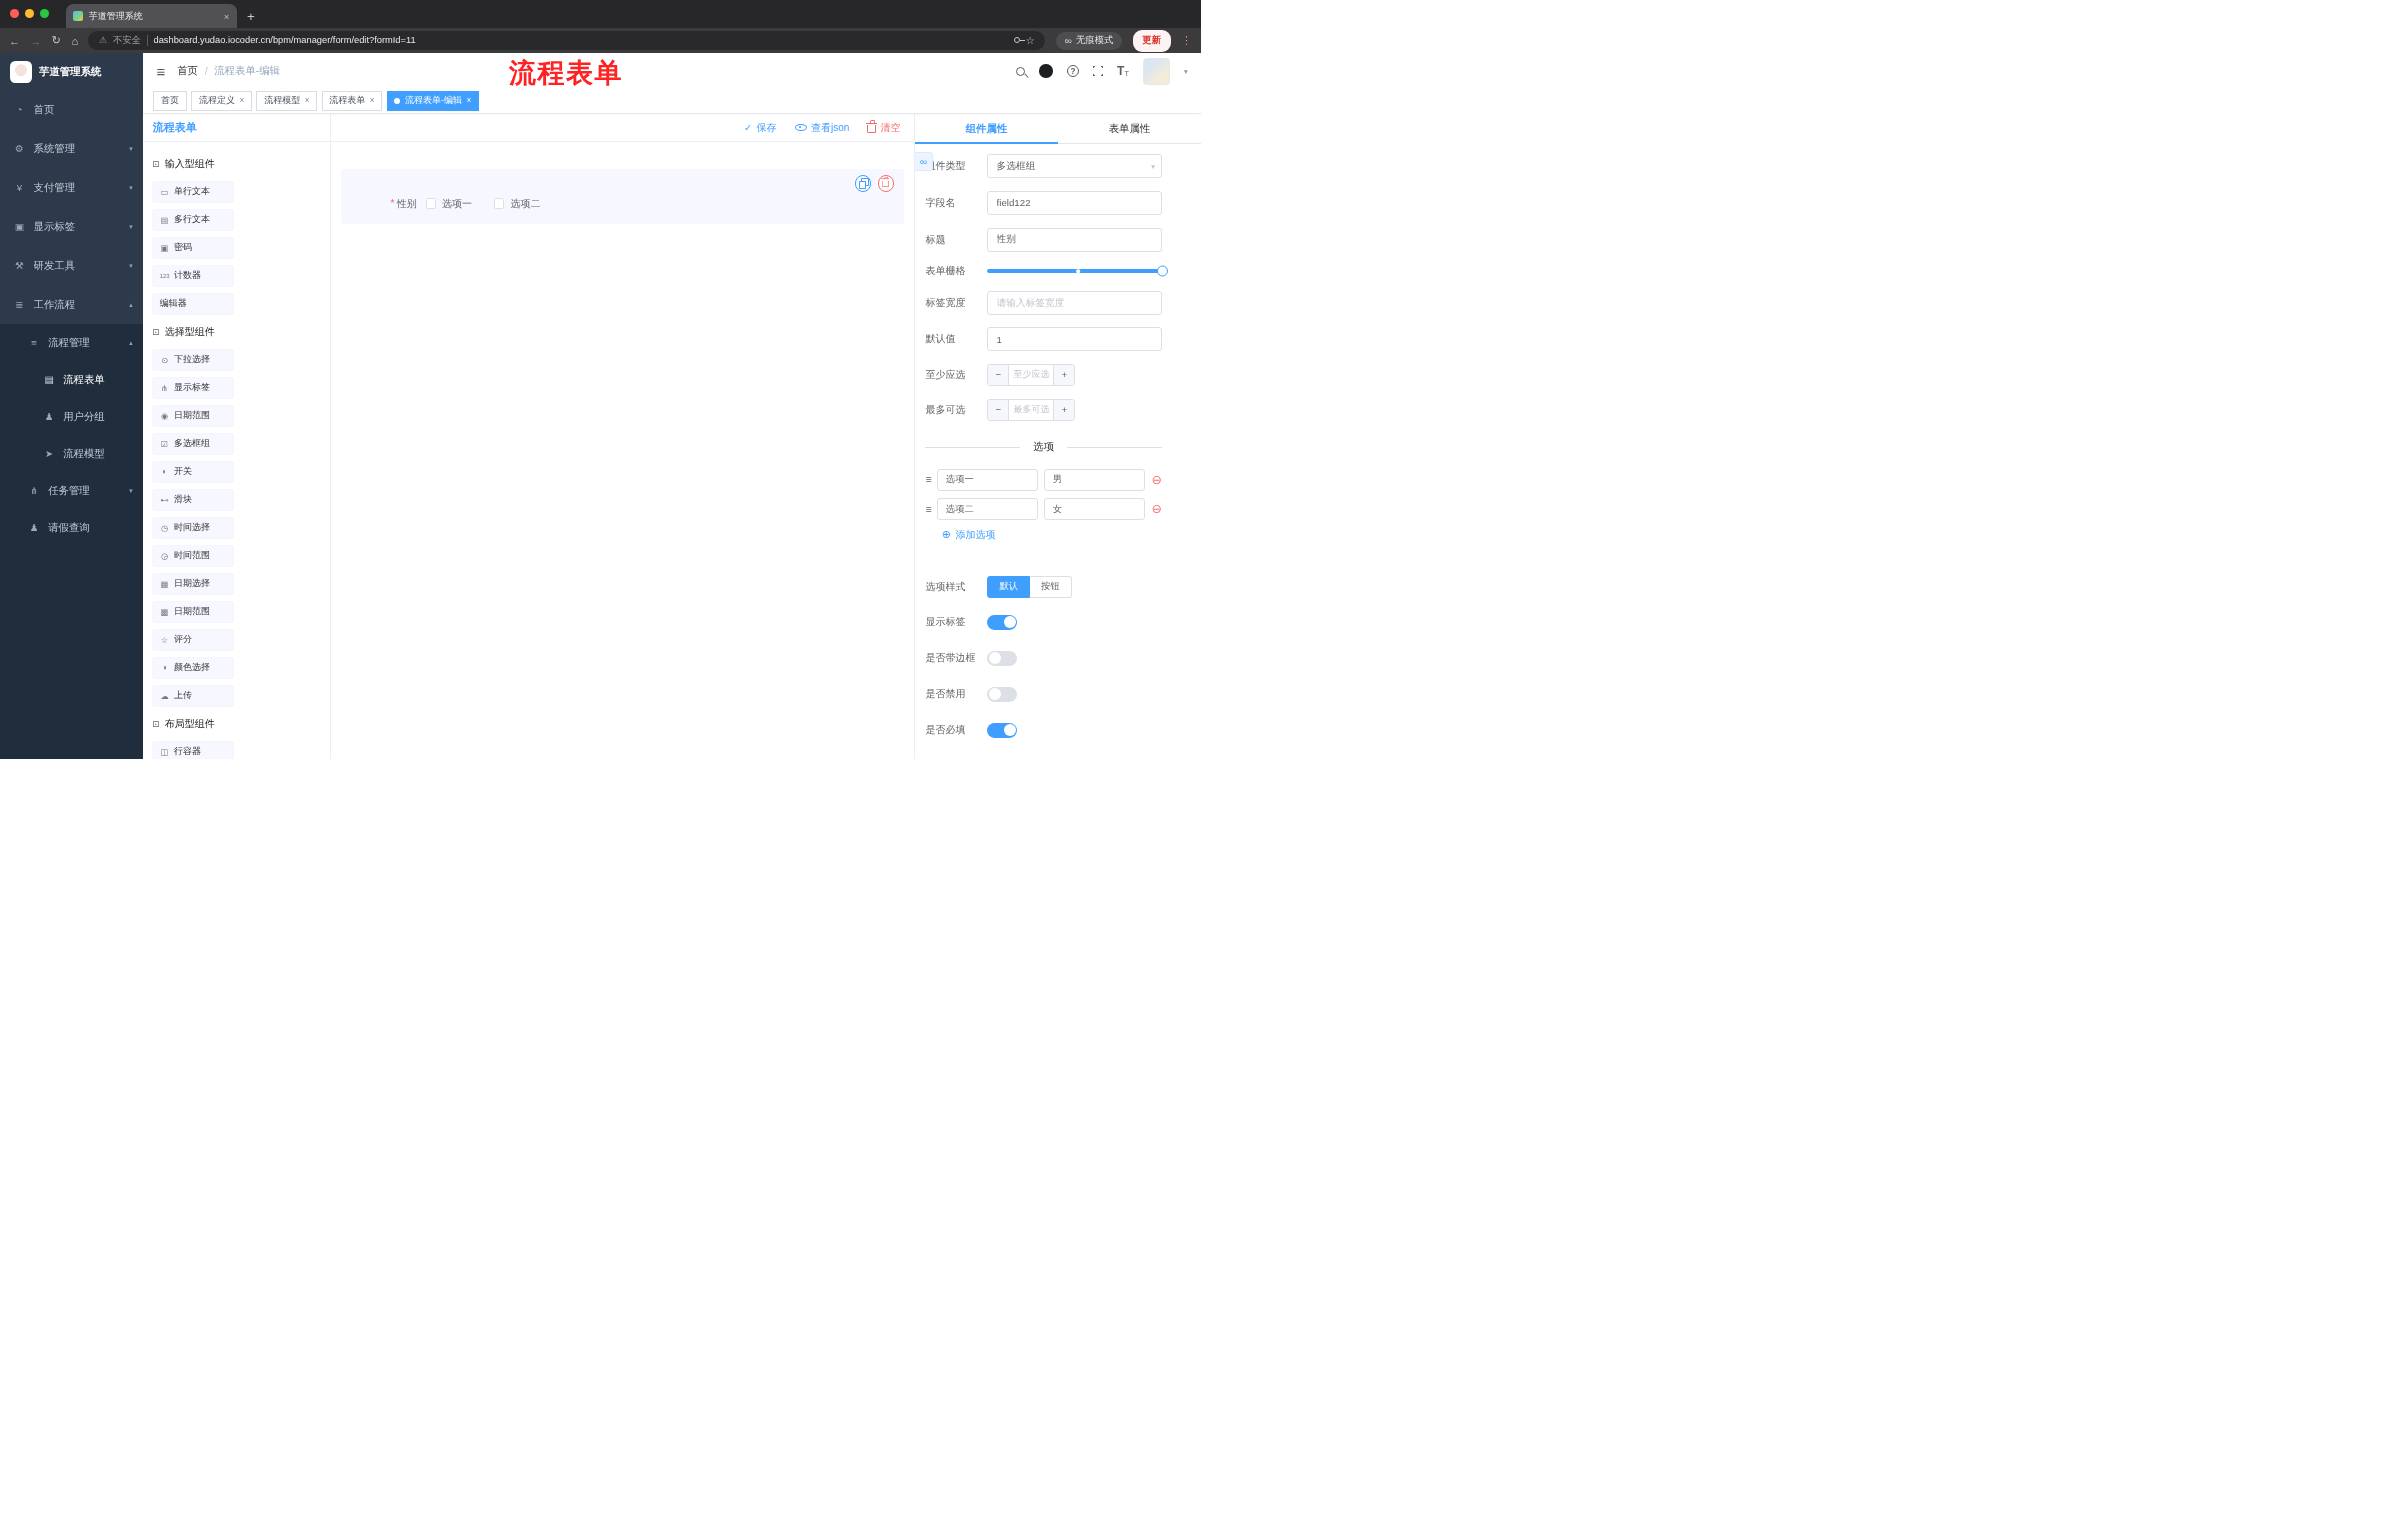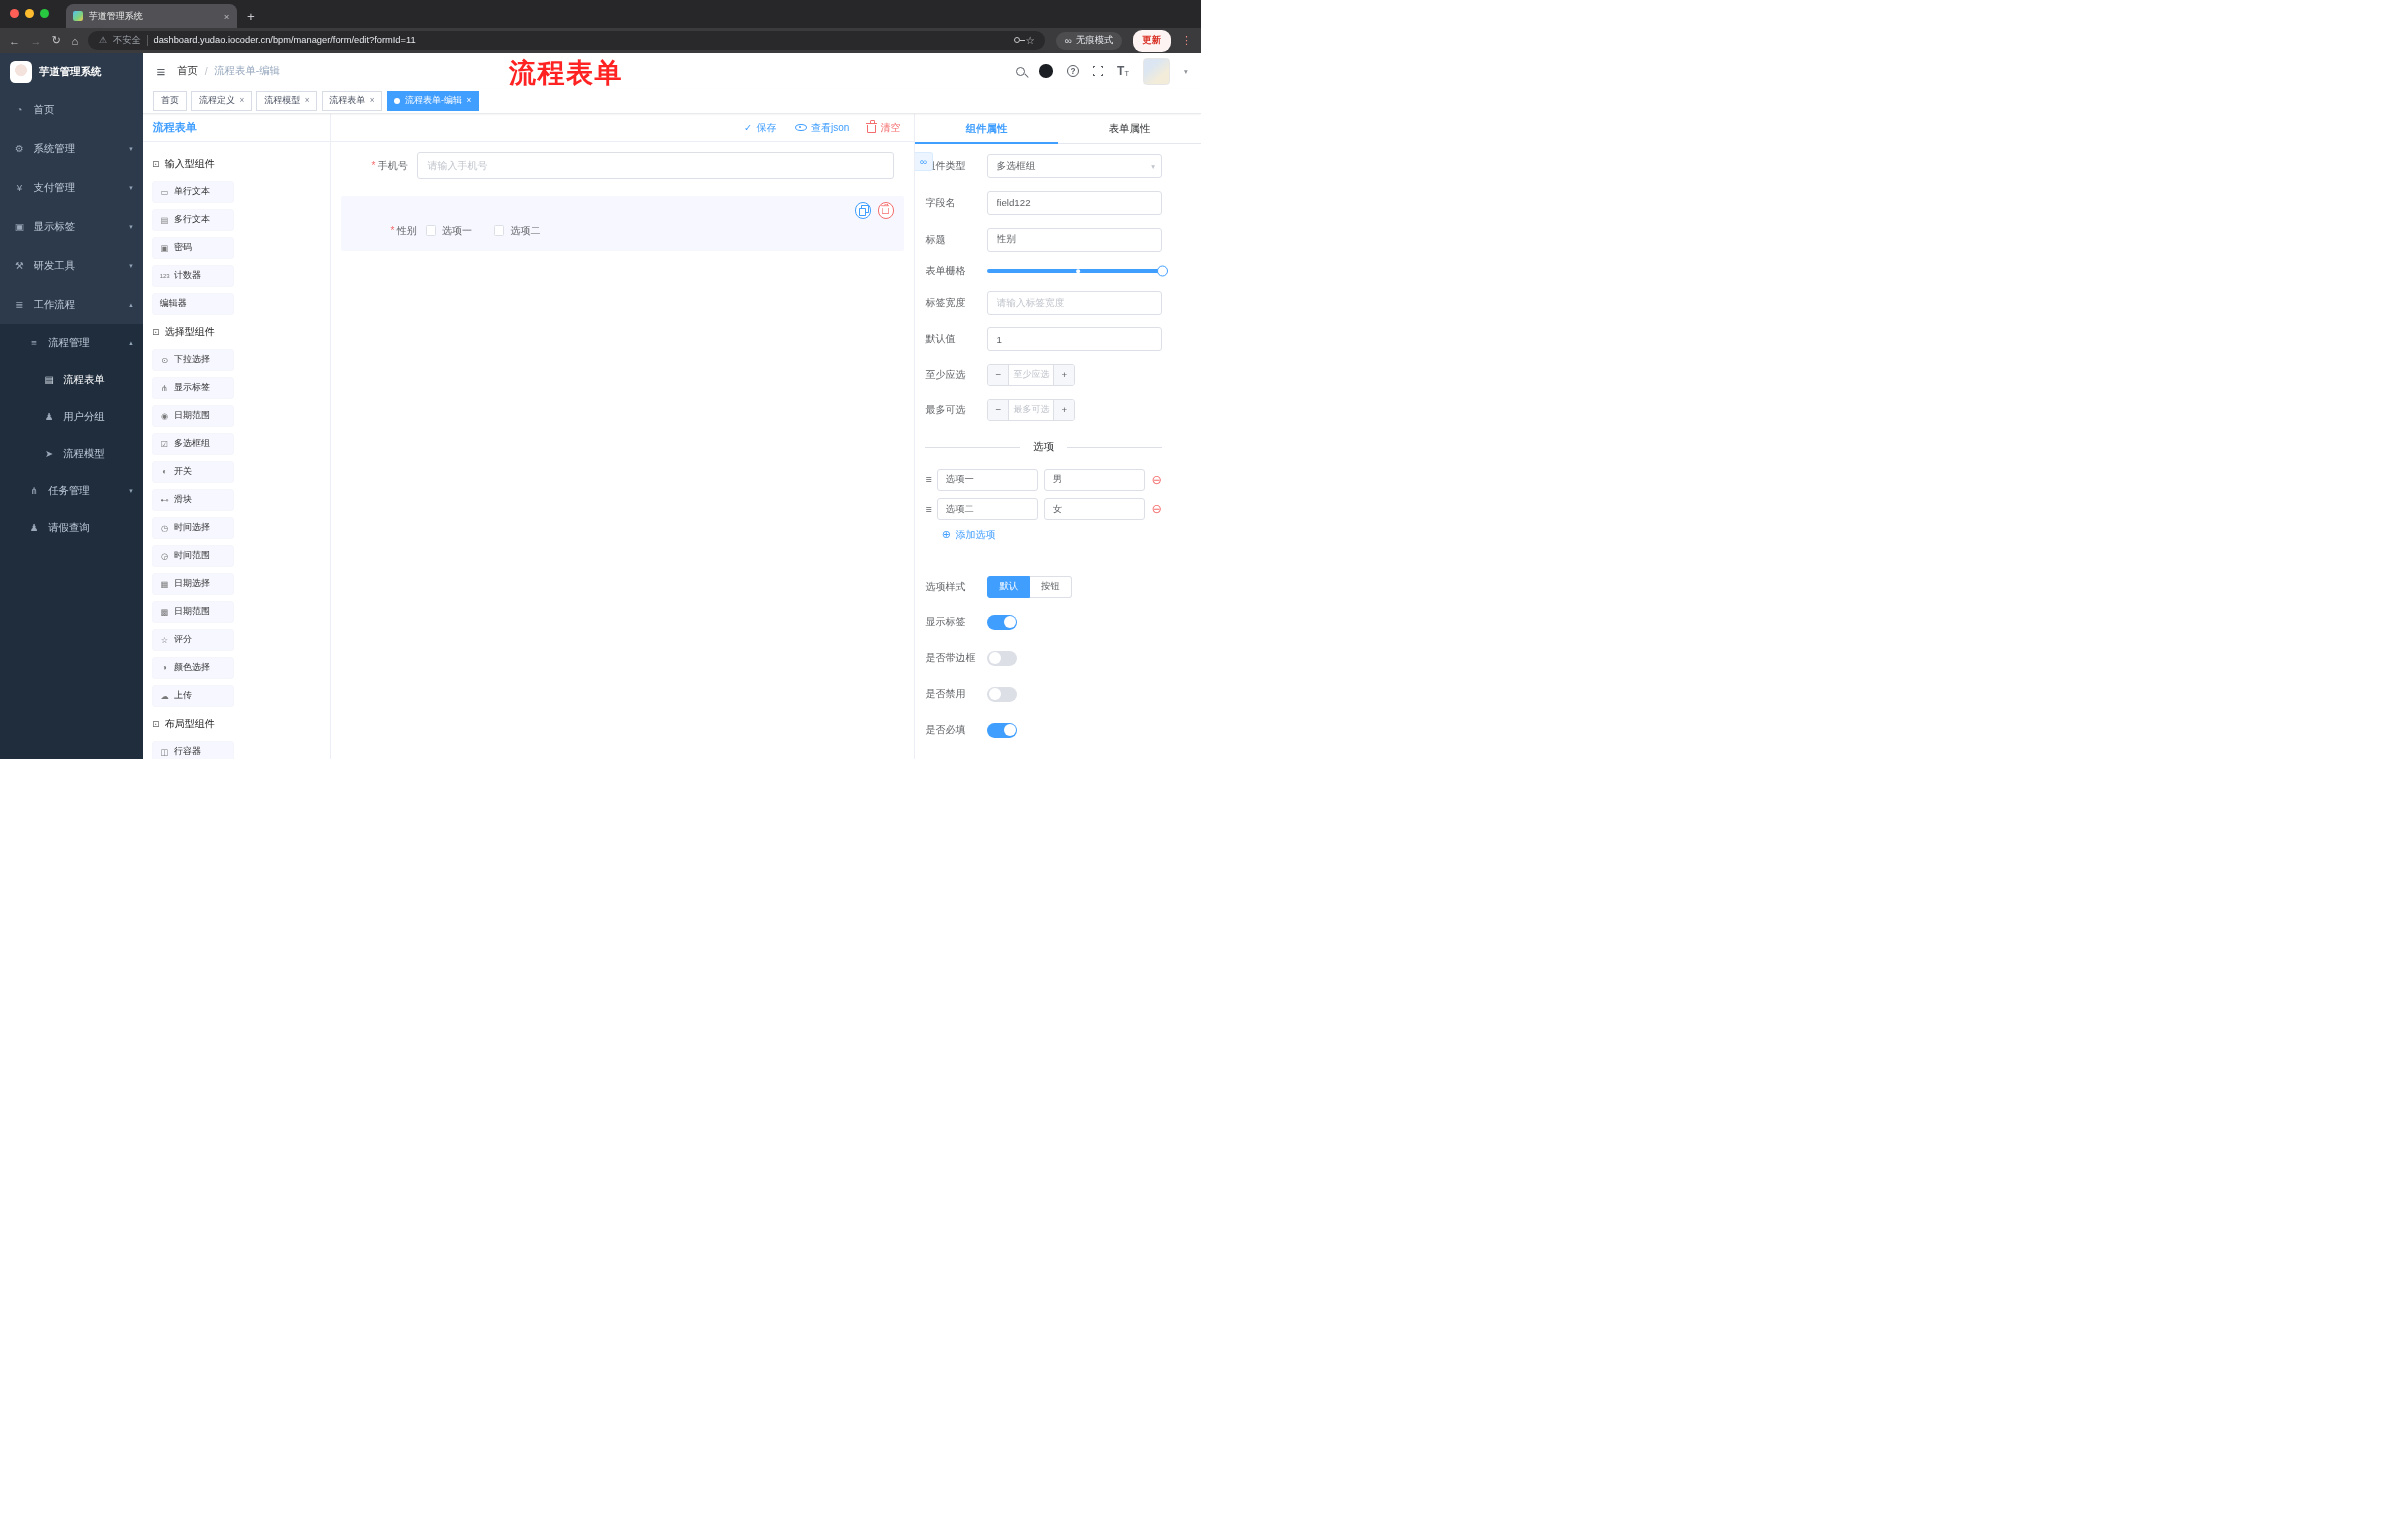--- a/index.html
+++ b/index.html
@@ -473,24 +473,20 @@
           <span class="tb-btn">
             <span class="eye"></span>
             <span>查看json</span>
           </span>
           <span class="tb-btn danger">
             <span class="trash"></span>
             <span>清空</span>
           </span>
         </div>
         <div class="canvas-body">
-          <div class="form-row">
-            <span class="fr-label"><i class="req">*</i><span>手机号</span></span>
-            <input class="fr-input" placeholder="请输入手机号" style="">
-          </div>
           <div class="widget">
             <div class="widget-actions">
               <span class="act-btn">
                   <span class="copy-ic"></span>
                 </span>
               <span class="act-btn del">
                   <span class="trash"></span>
                 </span>
             </div>
             <div class="form-row">

